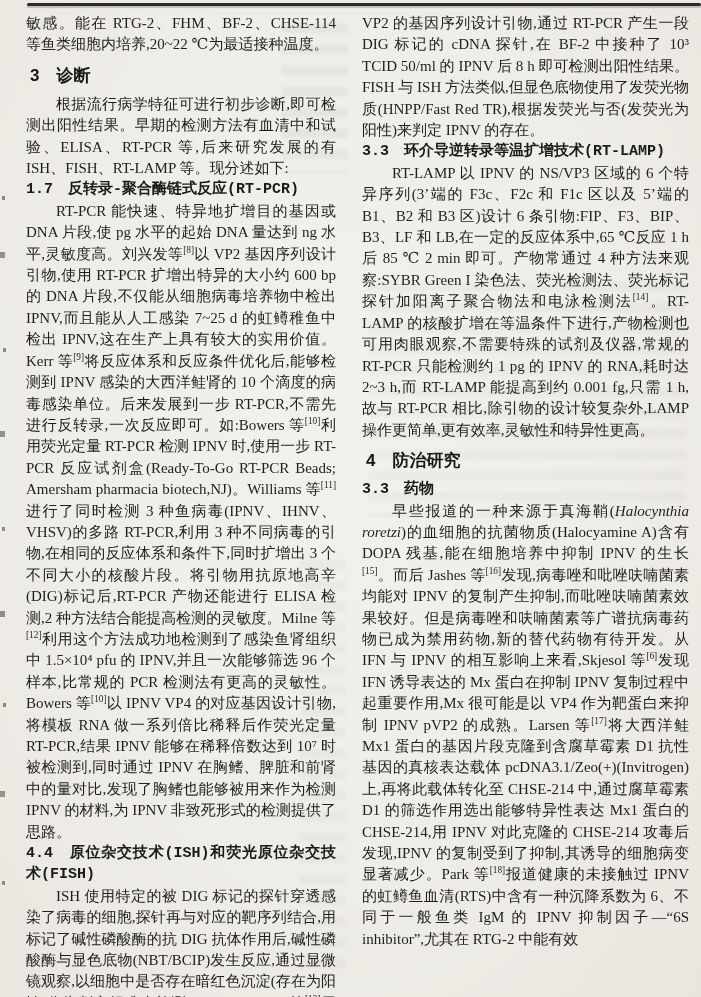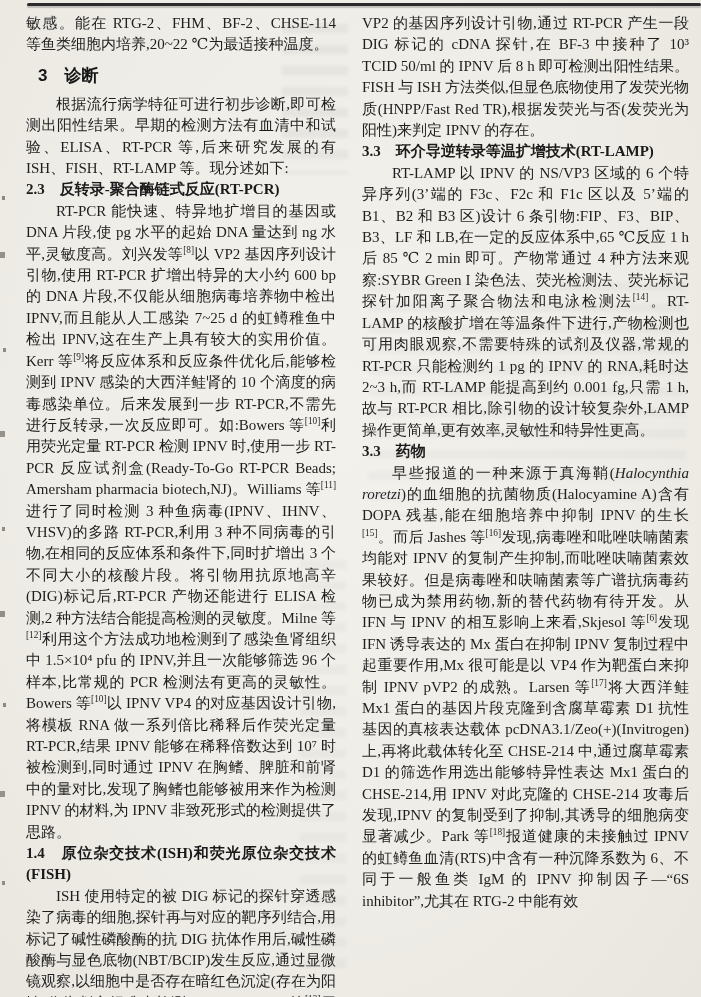--- a/index.html
+++ b/index.html
@@ -25,24 +25,24 @@
     color:#1e1e1e;
   }
   .col-left{left:26px;width:310px;}
   .col-right{left:362px;width:327px;}
   .block{margin:0;}
   .p{text-indent:2em;}
   .cont{text-indent:0;}
   .h1{
     font-family:"Liberation Sans","DejaVu Sans",sans-serif;
     font-weight:bold;font-size:17px;line-height:22px;
-    margin:9px 0 7px 12px;text-indent:0;color:#161616;
+    margin:9px 0 7px 4px;text-indent:0;color:#161616;
   }
   .h2{
-    font-family:Liberation Serif, serif;
+    font-family:Liberation Mono, monospace;
     font-weight:bold;text-indent:0;color:#1a1a1a;
   }
   sup.ref{font-size:0.62em;line-height:0;vertical-align:super;}
   
   .speckles{
     position:absolute;left:1px;top:0;width:3px;height:4px;background:transparent;
     box-shadow:
       1px 196px 0 0 #8a887f, 0 253px 0 1px #93918a, 2px 348px 0 0 #8e8c84,
       0 432px 0 1px #94928b, 1px 527px 0 0 #8d8b83, 0 612px 0 1px #908e86,
       2px 703px 0 0 #8b897f, 0 792px 0 1px #94928a, 1px 881px 0 0 #8f8d85;
@@ -59,29 +59,30 @@
 </head>
 <body>
 
 <div class="page">
   <div class="scan-topline"></div>
 
   <div class="col col-left">
       <div class="block cont">敏感。能在 RTG-2、FHM、BF-2、CHSE-114 等鱼类细胞内培养,20~22 ℃为最适接种温度。</div>
       <div class="block h1">3　诊断</div>
       <div class="block p">根据流行病学特征可进行初步诊断,即可检测出阳性结果。早期的检测方法有血清中和试验、ELISA、RT-PCR 等,后来研究发展的有 ISH、FISH、RT-LAMP 等。现分述如下:</div>
-      <div class="block h2">2.3　反转录-聚合酶链式反应(RT-PCR)</div>
+      <div class="block h2">1.7　反转录-聚合酶链式反应(RT-PCR)</div>
       <div class="block p">RT-PCR 能快速、特异地扩增目的基因或 DNA 片段,使 pg 水平的起始 DNA 量达到 ng 水平,灵敏度高。刘兴发等<sup class="ref">[8]</sup>以 VP2 基因序列设计引物,使用 RT-PCR 扩增出特异的大小约 600 bp 的 DNA 片段,不仅能从细胞病毒培养物中检出 IPNV,而且能从人工感染 7~25 d 的虹鳟稚鱼中检出 IPNV,这在生产上具有较大的实用价值。Kerr 等<sup class="ref">[9]</sup>将反应体系和反应条件优化后,能够检测到 IPNV 感染的大西洋鲑肾的 10 个滴度的病毒感染单位。后来发展到一步 RT-PCR,不需先进行反转录,一次反应即可。如:Bowers 等<sup class="ref">[10]</sup>利用荧光定量 RT-PCR 检测 IPNV 时,使用一步 RT-PCR 反应试剂盒(Ready-To-Go RT-PCR Beads; Amersham pharmacia biotech,NJ)。Williams 等<sup class="ref">[11]</sup>进行了同时检测 3 种鱼病毒(IPNV、IHNV、VHSV)的多路 RT-PCR,利用 3 种不同病毒的引物,在相同的反应体系和条件下,同时扩增出 3 个不同大小的核酸片段。将引物用抗原地高辛(DIG)标记后,RT-PCR 产物还能进行 ELISA 检测,2 种方法结合能提高检测的灵敏度。Milne 等<sup class="ref">[12]</sup>利用这个方法成功地检测到了感染鱼肾组织中 1.5×10⁴ pfu 的 IPNV,并且一次能够筛选 96 个样本,比常规的 PCR 检测法有更高的灵敏性。Bowers 等<sup class="ref">[10]</sup>以 IPNV VP4 的对应基因设计引物,将模板 RNA 做一系列倍比稀释后作荧光定量 RT-PCR,结果 IPNV 能够在稀释倍数达到 10⁷ 时被检测到,同时通过 IPNV 在胸鳍、脾脏和前肾中的量对比,发现了胸鳍也能够被用来作为检测 IPNV 的材料,为 IPNV 非致死形式的检测提供了思路。</div>
-      <div class="block h2">1.4　原位杂交技术(ISH)和荧光原位杂交技术(FISH)</div>
+      <div class="block h2">4.4　原位杂交技术(ISH)和荧光原位杂交技术(FISH)</div>
       <div class="block p">ISH 使用特定的被 DIG 标记的探针穿透感染了病毒的细胞,探针再与对应的靶序列结合,用标记了碱性磷酸酶的抗 DIG 抗体作用后,碱性磷酸酶与显色底物(NBT/BCIP)发生反应,通过显微镜观察,以细胞中是否存在暗红色沉淀(存在为阳性)作为判定标准来检测 IPNV。Alonso 等<sup class="ref">[13]</sup>用编码</div>
     </div>
   <div class="col col-right">
-      <div class="block cont">VP2 的基因序列设计引物,通过 RT-PCR 产生一段 DIG 标记的 cDNA 探针,在 BF-3 中接种了 10³ TCID 50/ml 的 IPNV 后 8 h 即可检测出阳性结果。FISH 与 ISH 方法类似,但显色底物使用了发荧光物质(HNPP/Fast Red TR),根据发荧光与否(发荧光为阳性)来判定 IPNV 的存在。</div>
+      <div class="block cont">VP2 的基因序列设计引物,通过 RT-PCR 产生一段 DIG 标记的 cDNA 探针,在 BF-2 中接种了 10³ TCID 50/ml 的 IPNV 后 8 h 即可检测出阳性结果。FISH 与 ISH 方法类似,但显色底物使用了发荧光物质(HNPP/Fast Red TR),根据发荧光与否(发荧光为阳性)来判定 IPNV 的存在。</div>
       <div class="block h2">3.3　环介导逆转录等温扩增技术(RT-LAMP)</div>
       <div class="block p">RT-LAMP 以 IPNV 的 NS/VP3 区域的 6 个特异序列(3’端的 F3c、F2c 和 F1c 区以及 5’端的 B1、B2 和 B3 区)设计 6 条引物:FIP、F3、BIP、B3、LF 和 LB,在一定的反应体系中,65 ℃反应 1 h 后 85 ℃ 2 min 即可。产物常通过 4 种方法来观察:SYBR Green I 染色法、荧光检测法、荧光标记探针加阳离子聚合物法和电泳检测法<sup class="ref">[14]</sup>。RT-LAMP 的核酸扩增在等温条件下进行,产物检测也可用肉眼观察,不需要特殊的试剂及仪器,常规的 RT-PCR 只能检测约 1 pg 的 IPNV 的 RNA,耗时达 2~3 h,而 RT-LAMP 能提高到约 0.001 fg,只需 1 h,故与 RT-PCR 相比,除引物的设计较复杂外,LAMP 操作更简单,更有效率,灵敏性和特异性更高。</div>
+      <div class="block h1">4　防治研究</div>
       <div class="block h2">3.3　药物</div>
       <div class="block p">早些报道的一种来源于真海鞘(<i>Halocynthia</i> <i>roretzi</i>)的血细胞的抗菌物质(Halocyamine A)含有 DOPA 残基,能在细胞培养中抑制 IPNV 的生长<sup class="ref">[15]</sup>。而后 Jashes 等<sup class="ref">[16]</sup>发现,病毒唑和吡唑呋喃菌素均能对 IPNV 的复制产生抑制,而吡唑呋喃菌素效果较好。但是病毒唑和呋喃菌素等广谱抗病毒药物已成为禁用药物,新的替代药物有待开发。从 IFN 与 IPNV 的相互影响上来看,Skjesol 等<sup class="ref">[6]</sup>发现 IFN 诱导表达的 Mx 蛋白在抑制 IPNV 复制过程中起重要作用,Mx 很可能是以 VP4 作为靶蛋白来抑制 IPNV pVP2 的成熟。Larsen 等<sup class="ref">[17]</sup>将大西洋鲑 Mx1 蛋白的基因片段克隆到含腐草霉素 D1 抗性基因的真核表达载体 pcDNA3.1/Zeo(+)(Invitrogen)上,再将此载体转化至 CHSE-214 中,通过腐草霉素 D1 的筛选作用选出能够特异性表达 Mx1 蛋白的 CHSE-214,用 IPNV 对此克隆的 CHSE-214 攻毒后发现,IPNV 的复制受到了抑制,其诱导的细胞病变显著减少。Park 等<sup class="ref">[18]</sup>报道健康的未接触过 IPNV 的虹鳟鱼血清(RTS)中含有一种沉降系数为 6、不同于一般鱼类 IgM 的 IPNV 抑制因子—“6S inhibitor”,尤其在 RTG-2 中能有效</div>
     </div>
 
   <div class="speckles"></div>
   <div class="smudge smudge-a"></div>
   <div class="smudge smudge-b"></div>
   <div class="smudge smudge-c"></div>
 </div>
 

